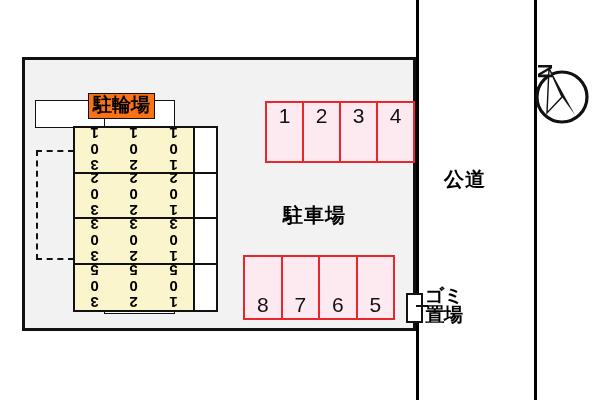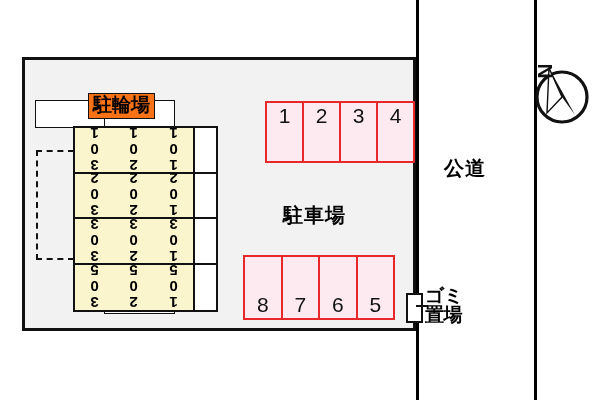--- a/index.html
+++ b/index.html
@@ -172,27 +172,28 @@
   }
 
   
   .plain-label {
     position: absolute;
     font-weight: 700;
     color: #000000;
     white-space: nowrap;
   }
   .label-parking { left: 283px; top: 202px; font-size: 20px; letter-spacing: 1px; }
-  .label-road { left: 444px; top: 155px; font-size: 20px; letter-spacing: 1px; }
+  .label-road { left: 444px; top: 166px; font-size: 20px; letter-spacing: 1px; }
   .label-trash {
     left: 425px;
     top: 286px;
     font-size: 19px;
     line-height: 1.0;
     letter-spacing: -0.5px;
+    text-align: center;
   }
   .label-trash span { display: block; }
 
   
   .trash-box {
     position: absolute;
     left: 406px;
     top: 293px;
     width: 17px;
     height: 30px;

